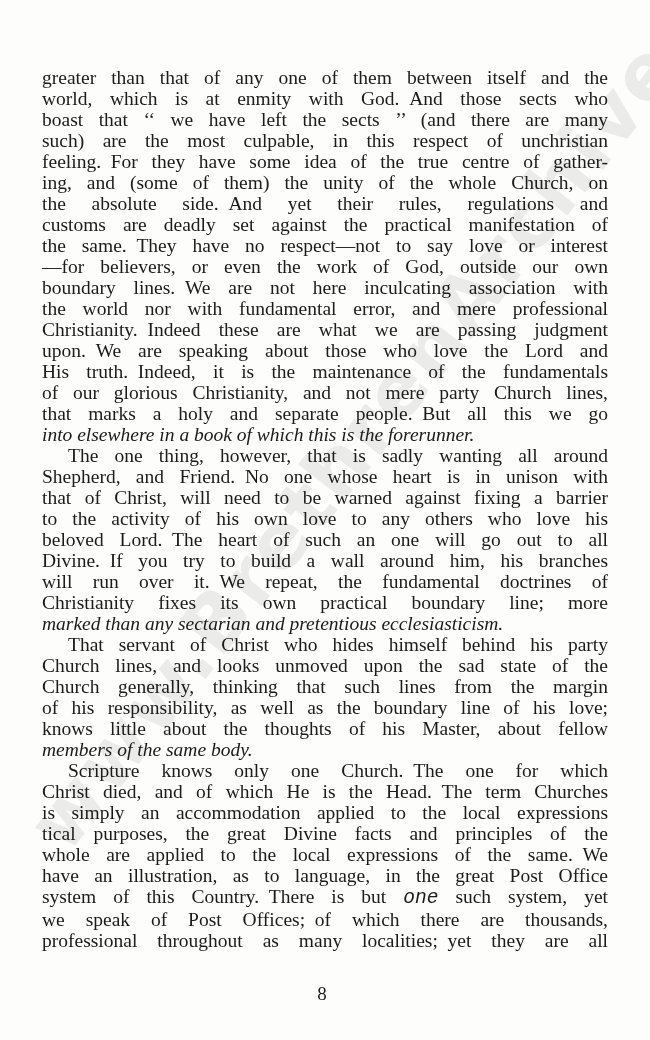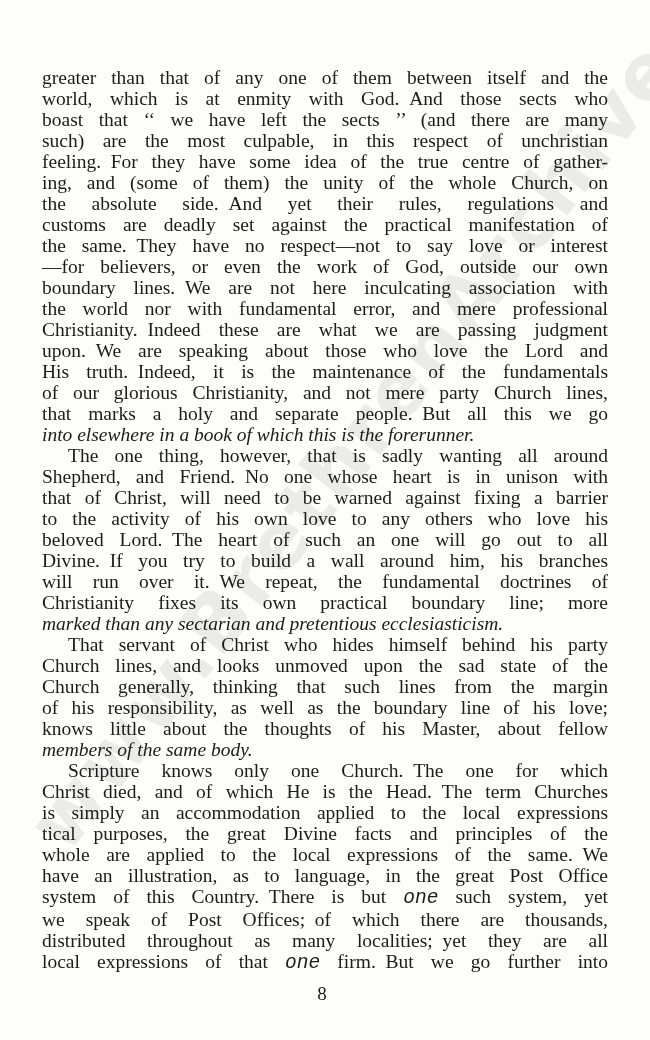--- a/index.html
+++ b/index.html
@@ -115,19 +115,18 @@
       </div>
       <div class="para indent justify-last">
         <div class="line">Scripture knows only one Church. The one for which</div>
         <div class="line">Christ died, and of which He is the Head. The term Churches</div>
         <div class="line">is simply an accommodation applied to the local expressions</div>
         <div class="line">tical purposes, the great Divine facts and principles of the</div>
         <div class="line">whole are applied to the local expressions of the same. We</div>
         <div class="line">have an illustration, as to language, in the great Post Office</div>
         <div class="line">system of this Country. There is but <em>one</em> such system, yet</div>
         <div class="line">we speak of Post Offices; of which there are thousands,</div>
-        <div class="line">distributed throughout as many localities; yet they are all</div>
-        <div class="line">local expressions of that <em>one</em> firm. But we go further into</div>
+        <div class="line">professional throughout as many localities; yet they are all</div>
       </div>
     </div>
 
   <div class="page-number">8</div>
 </div>
 
 </body></html>

